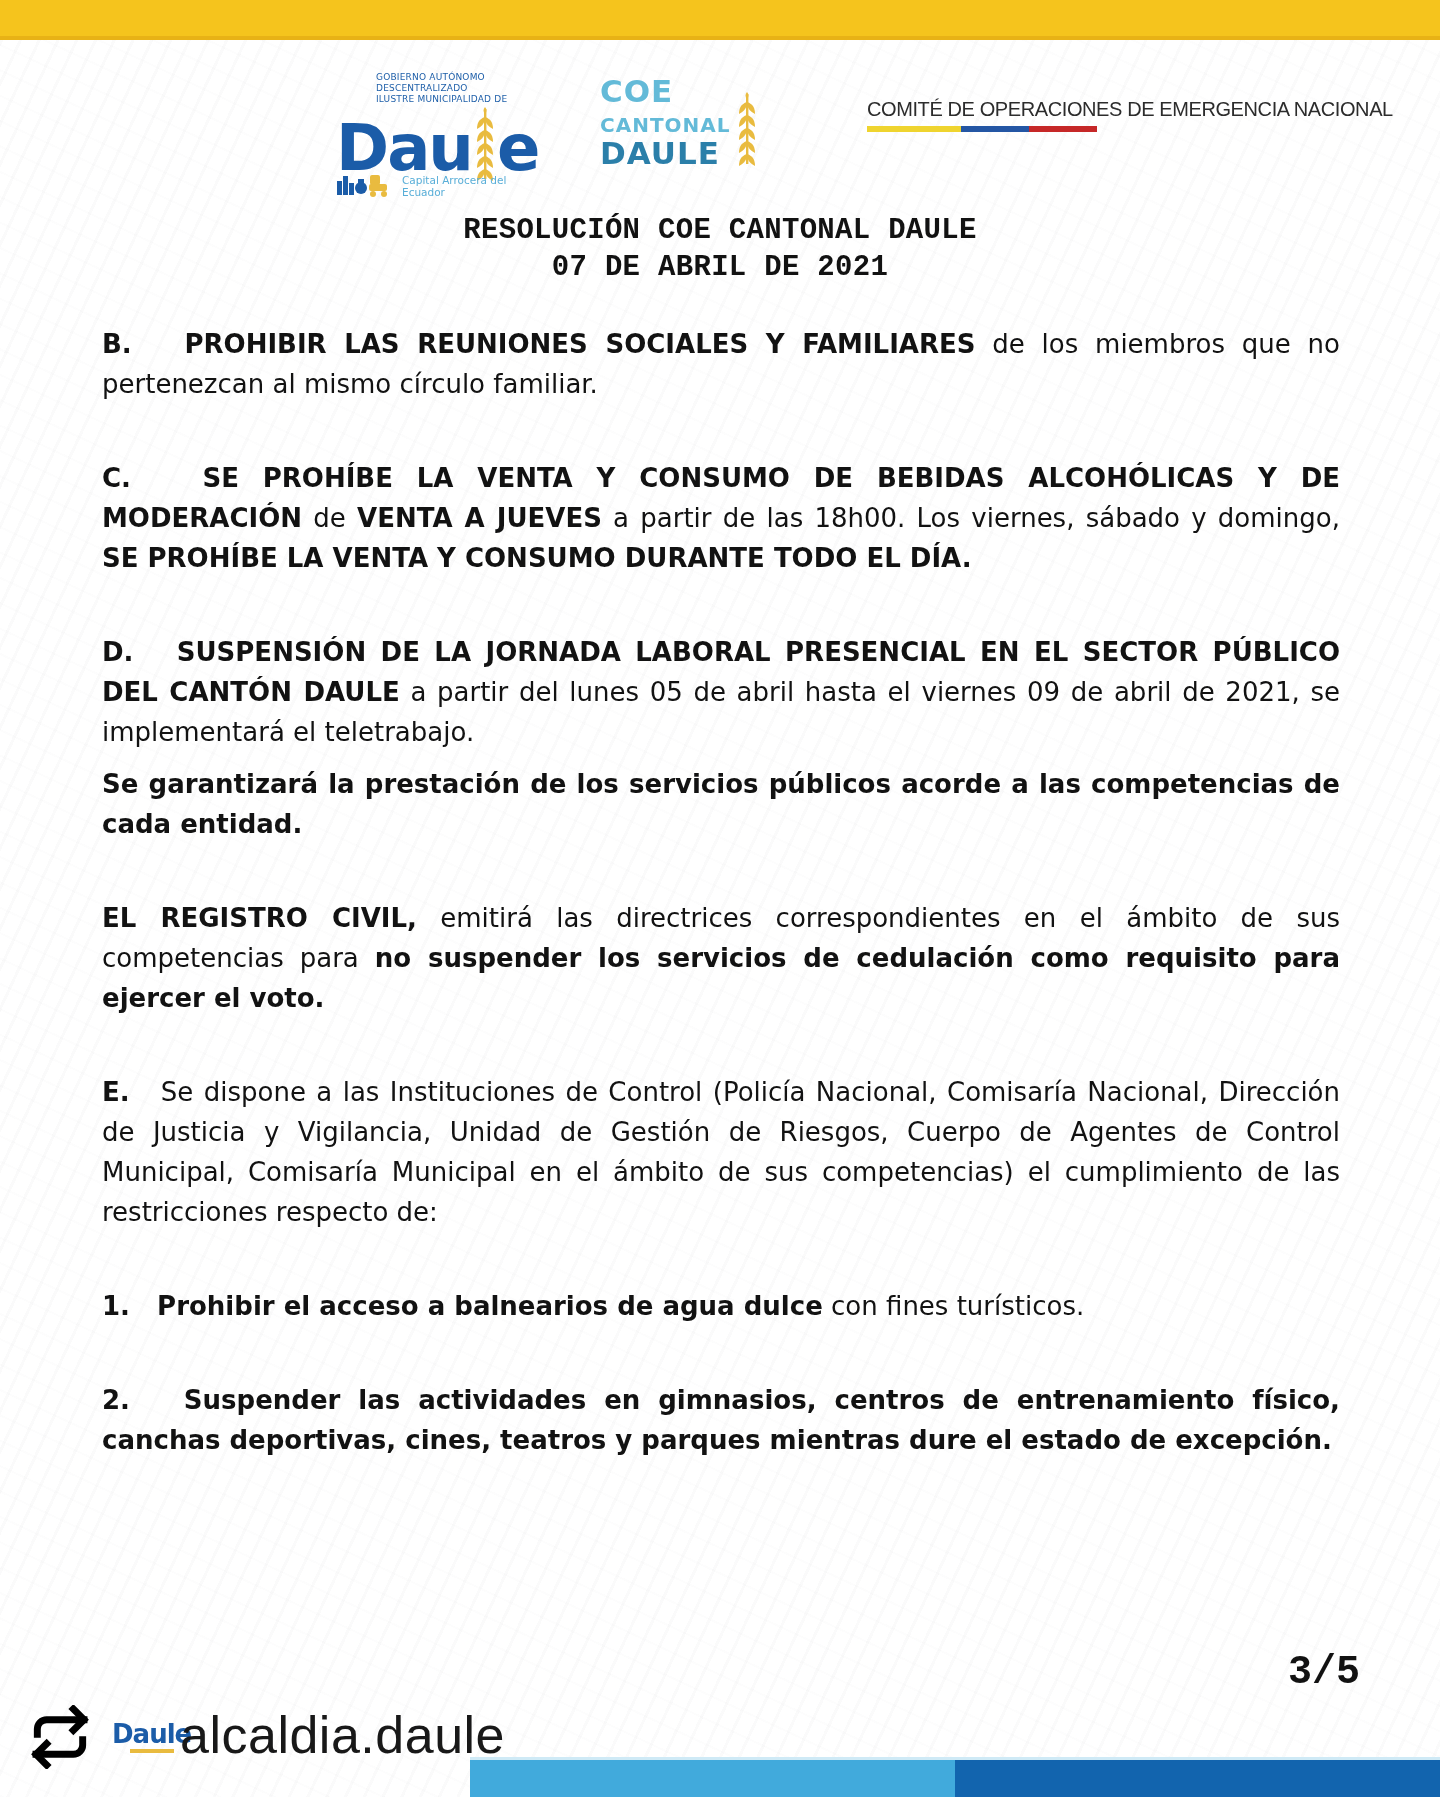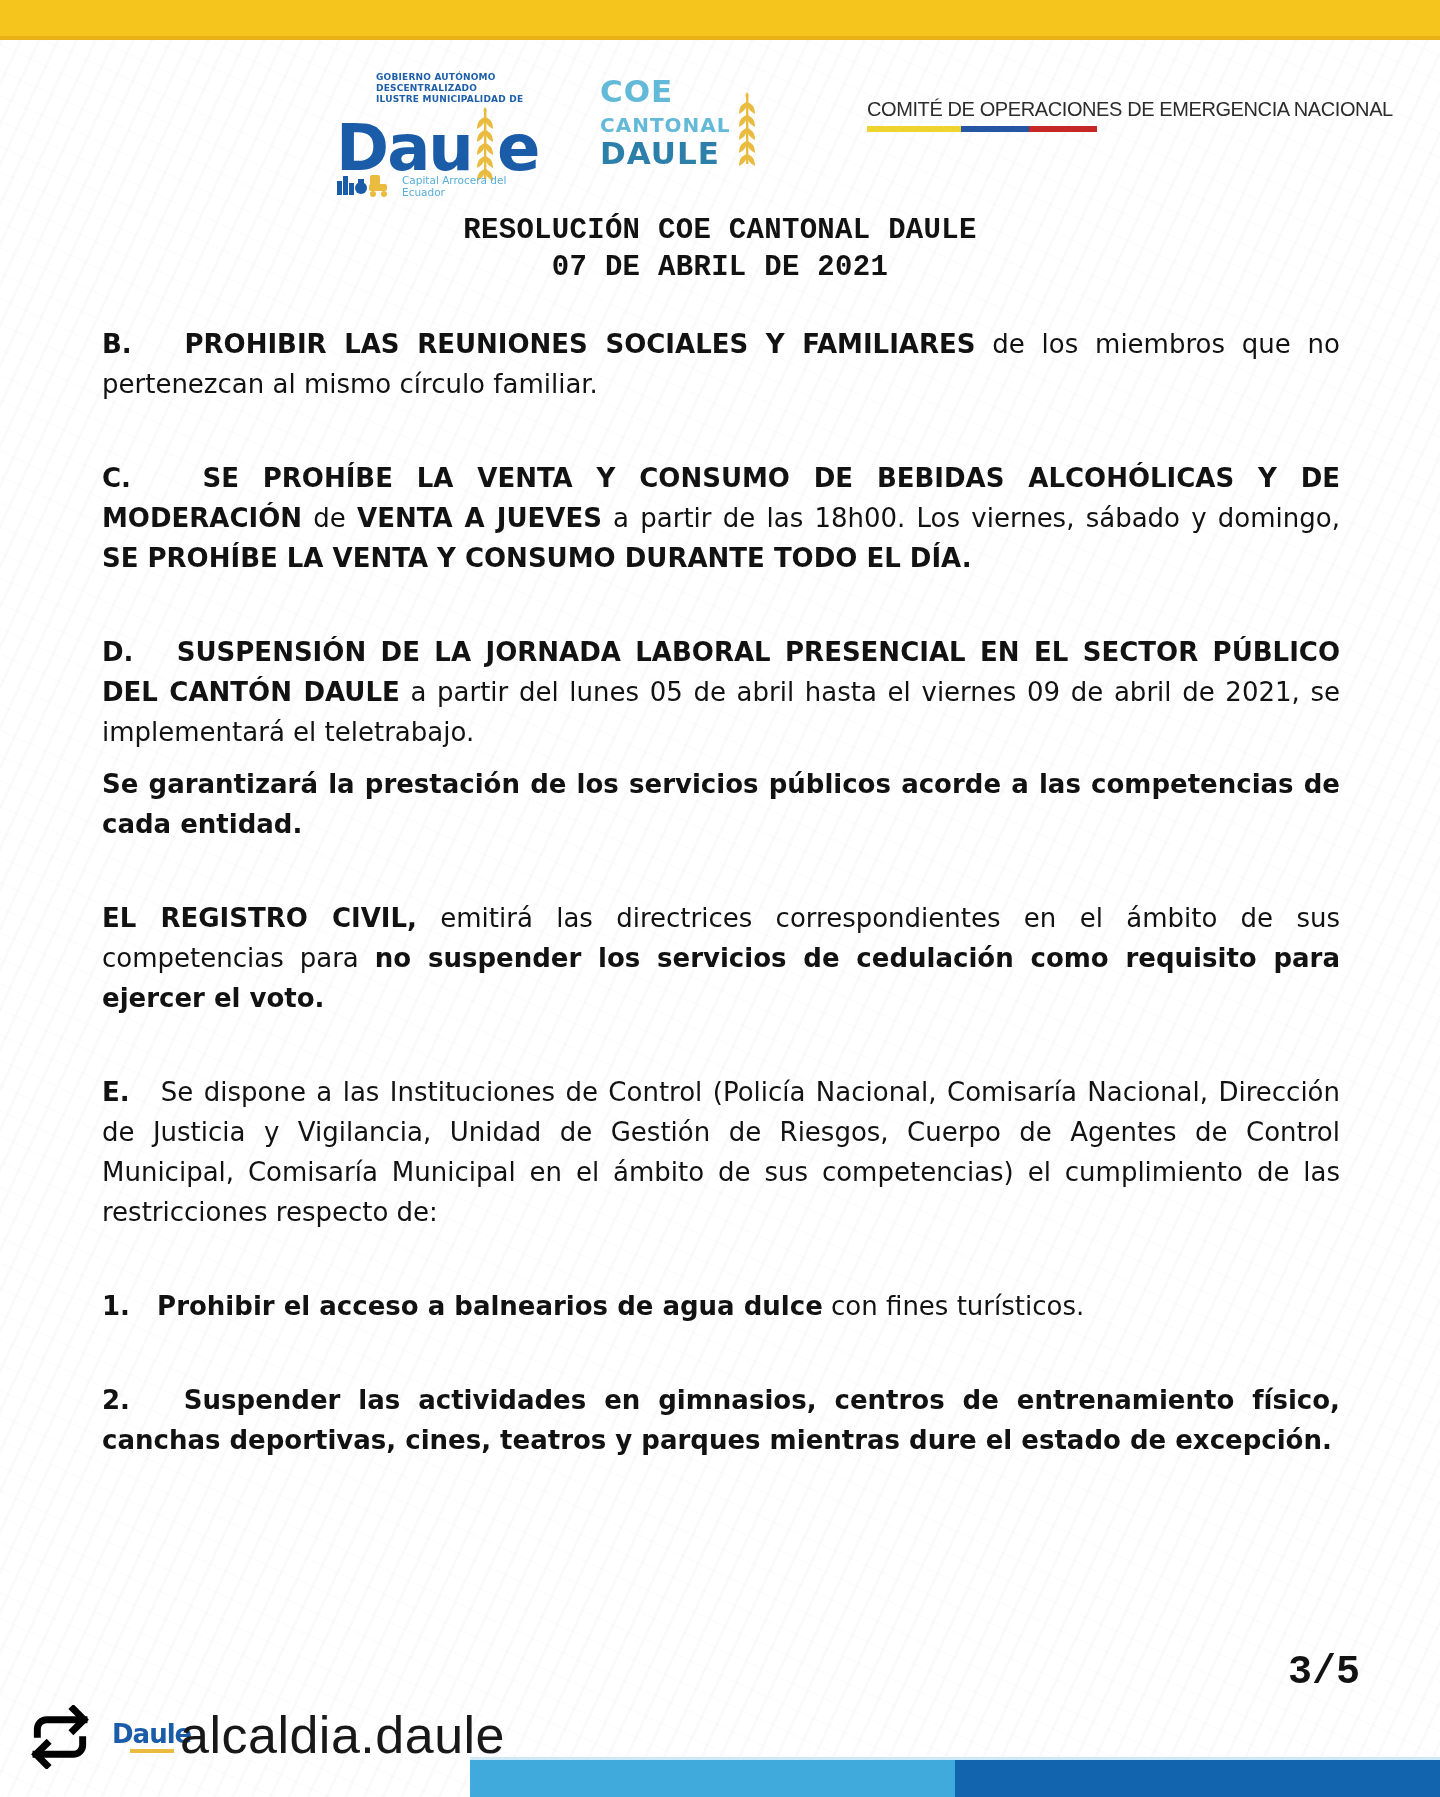--- a/index.html
+++ b/index.html
@@ -28,21 +28,21 @@
       repeating-linear-gradient(25deg, rgba(60,60,70,0.012) 0 2px, transparent 2px 23px);
   }
   .top-bar{
     position:absolute;top:0;left:0;width:100%;height:40px;
     background:var(--top-bar);
     border-bottom:4px solid #E8B216;
   }
   
   .header{position:absolute;top:68px;left:0;width:100%;height:130px;}
   .daule-logo{position:absolute;left:336px;top:4px;width:215px;}
-  .daule-logo .gov-lines{color:#1E5FA9;font-size:9px;font-weight:bold;letter-spacing:.2px;line-height:11px;margin-left:40px;}
+  .daule-logo .gov-lines{color:#1E5FA9;font-size:9px;font-weight:normal;letter-spacing:.2px;line-height:11px;margin-left:40px;}
   .daule-wordmark{display:flex;align-items:flex-end;height:78px;}
   .daule-wordmark .wm{color:var(--daule-blue);font-weight:bold;font-size:64px;line-height:70px;letter-spacing:-2px;}
   .daule-wordmark .wheat-big{display:inline-block;height:76px;width:22px;margin:0 1px 2px 2px;}
   .daule-sub{display:flex;align-items:center;gap:4px;margin-top:-12px;}
   .daule-tagline{color:#58AED8;font-size:10.5px;line-height:12px;margin-left:4px;}
   .emblems{width:58px;height:26px;}
   .coe-logo{position:absolute;left:600px;top:8px;display:flex;align-items:flex-end;gap:6px;}
   .coe-text{font-weight:bold;line-height:1;}
   .coe-l1{color:var(--coe-light-blue);font-size:31px;letter-spacing:1px;}
   .coe-l2{color:var(--coe-light-blue);font-size:20px;letter-spacing:1px;margin-top:8px;}

